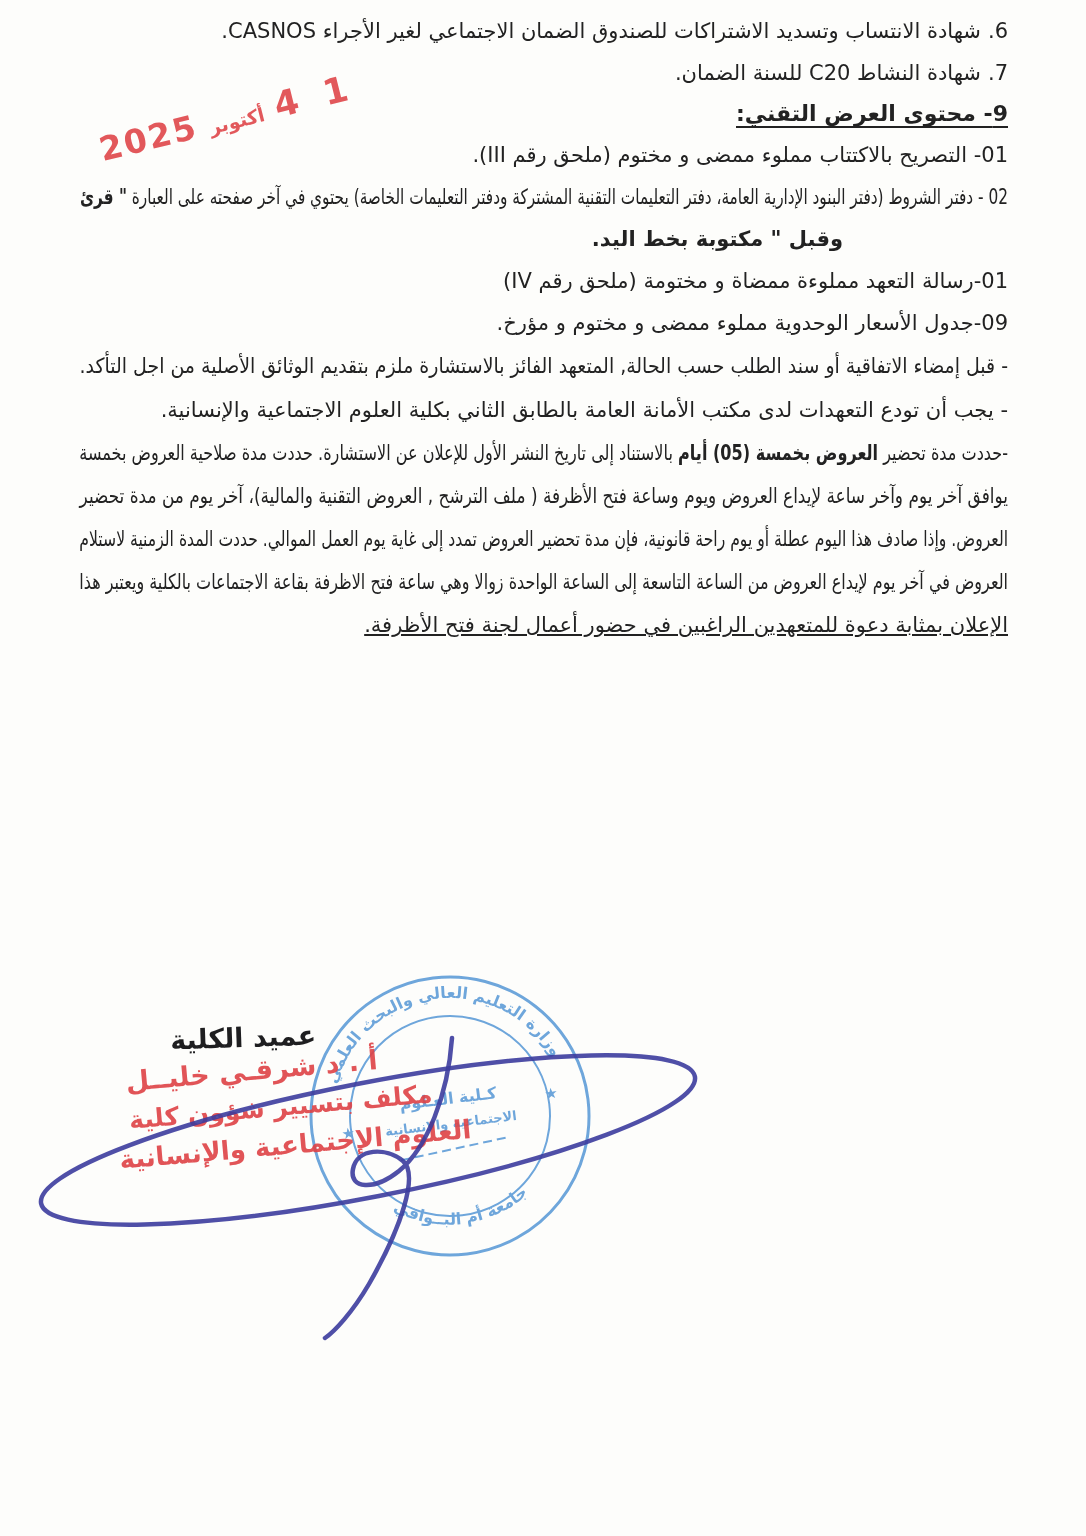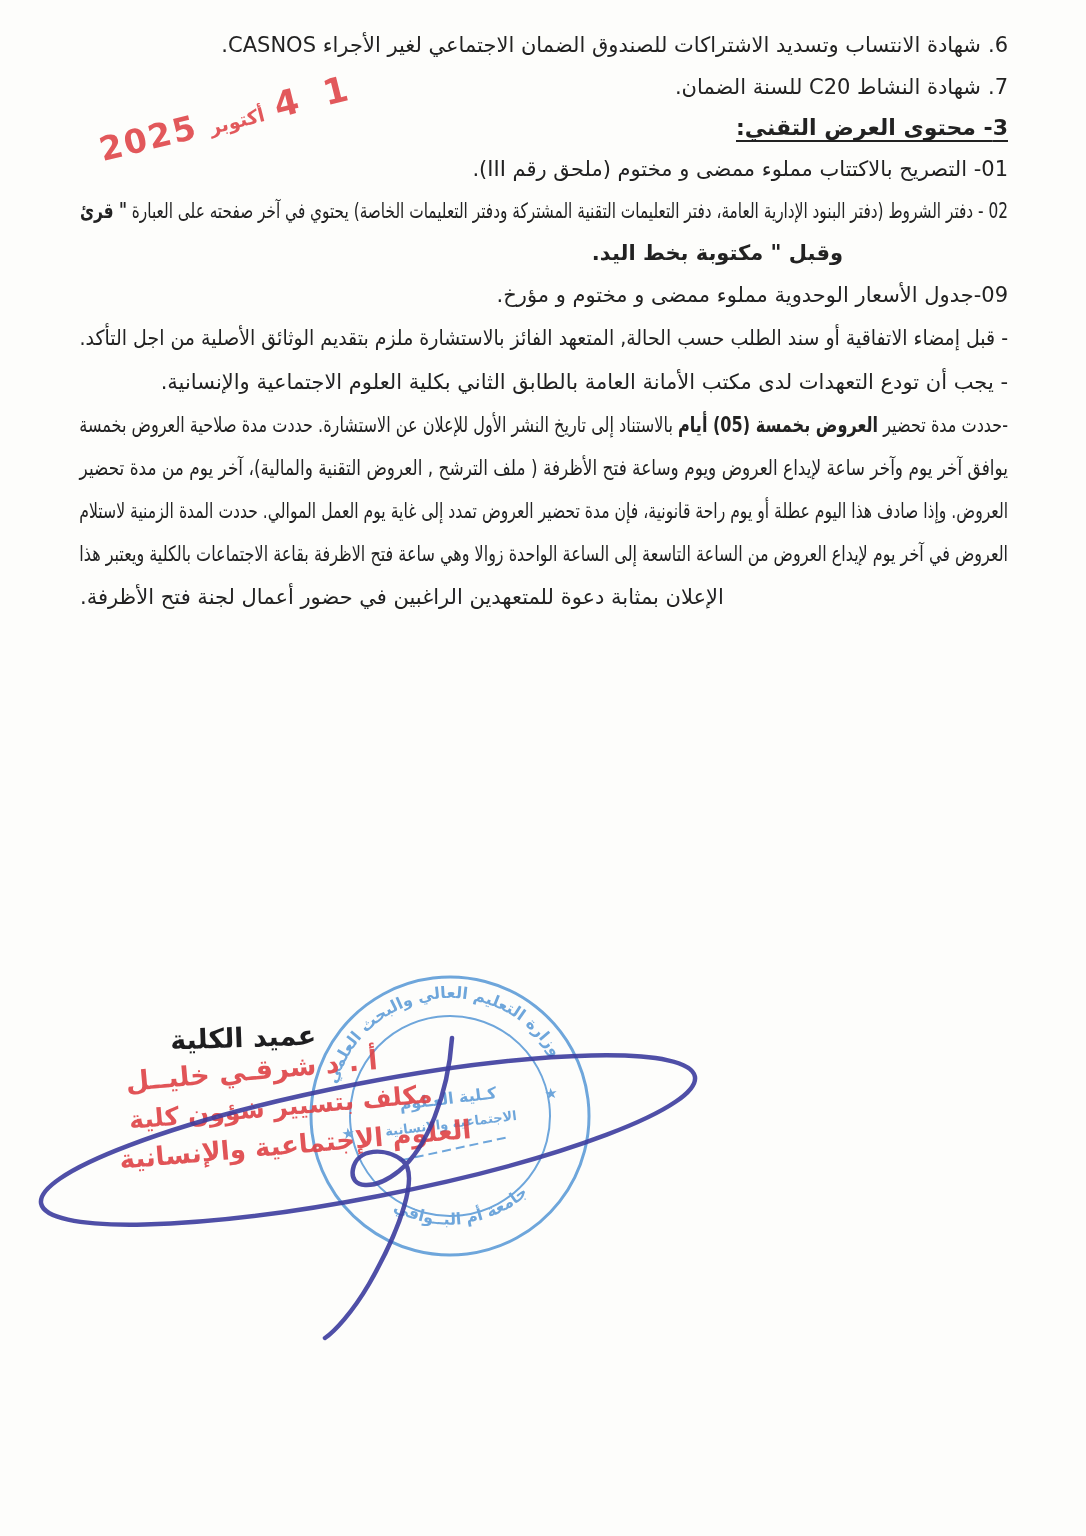--- a/index.html
+++ b/index.html
@@ -1,25 +1,25 @@
 <!DOCTYPE html>
 <html lang="ar" style="--text: #222222; --stamp-red: #df4246; --stamp-blue: #4f93d4; --ink-blue: #3c3c9d;"><head>
 <meta charset="utf-8">
 <style>
   html,body{margin:0;padding:0;background:#e8e8e8;}
   .page{position:relative;width:1086px;height:1536px;margin:0 auto;background:#fdfdfb;
         font-family:"DejaVu Sans",sans-serif;color:var(--text,#222);overflow:hidden;}
-  .content{position:absolute;top:0;left:0;right:0;padding:24px 78px 0 80px;direction:rtl;}
+  .content{position:absolute;top:0;left:0;right:0;padding:10px 78px 0 80px;direction:rtl;}
   .row{font-size:21px;line-height:42px;height:42px;white-space:nowrap;text-align:right;}
   .heading-row{font-size:22px;font-weight:700;height:40px;line-height:40px;white-space:nowrap;text-align:right;}
   .heading-row .u{text-decoration:underline;text-underline-offset:5px;}
   .note-row{font-size:21px;line-height:44px;height:44px;white-space:nowrap;text-align:right;}
   .para-row{font-size:21px;line-height:43px;height:43px;white-space:nowrap;text-align:right;}
   .fit{transform-origin:right center;}
-  .fit.center-line{transform-origin:center center;text-align:left;}
+  .fit.center-line{transform-origin:center center;text-align:right;text-decoration:underline;}
   .b{font-weight:700;}
   .num{margin-left:7px;}
   .indent-wqbl{padding-right:165px;}
   .indent-h3{padding-right:56px;}
   
   .date-stamp{position:absolute;left:96px;top:98px;display:flex;direction:rtl;align-items:baseline;
               gap:12px;color:var(--stamp-red,#df4246);transform:rotate(-14deg);opacity:.88;}
   .date-stamp .day{font-size:35px;font-weight:700;letter-spacing:7px;}
   .date-stamp .month{font-size:19px;font-weight:700;}
   .date-stamp .year{font-size:33px;font-weight:700;letter-spacing:2px;}
@@ -55,32 +55,35 @@
   <div class="content">
 
     <div class="row fit">
       <span class="num">6.</span><span>شهادة الانتساب وتسديد الاشتراكات للصندوق الضمان الاجتماعي لغير الأجراء CASNOS.</span>
     </div>
     <div class="row fit">
       <span class="num">7.</span><span>شهادة النشاط C20 للسنة الضمان.</span>
     </div>
 
     <div class="heading-row">
-      <span class="u">3- محتوى العرض التقني:</span>
+      <span class="u">9- محتوى العرض التقني:</span>
     </div>
     <div class="row fit">
       <span>01- التصريح بالاكتتاب مملوء ممضى و مختوم (ملحق رقم III).</span>
     </div>
     <div class="row fit" style="transform: scaleX(0.73);">
       <span>02 - دفتر الشروط (دفتر البنود الإدارية العامة، دفتر التعليمات التقنية المشتركة ودفتر التعليمات الخاصة) يحتوي في آخر صفحته على العبارة </span><span class="b">" قرئ</span>
     </div>
     <div class="row fit indent-wqbl">
       <span class="b">وقبل " مكتوبة بخط اليد.</span>
     </div>
 
+    <div class="row fit">
+      <span>01-رسالة التعهد مملوءة ممضاة و مختومة (ملحق رقم IV)</span>
+    </div>
     <div class="row fit">
       <span>09-جدول الأسعار الوحدوية مملوء ممضى و مختوم و مؤرخ.</span>
     </div>
 
     <div class="note-row fit" style="transform: scaleX(0.902);">
       <span>- قبل إمضاء الاتفاقية أو سند الطلب حسب الحالة, المتعهد الفائز بالاستشارة ملزم بتقديم الوثائق الأصلية من اجل التأكد.</span>
     </div>
     <div class="note-row fit">
       <span>- يجب أن تودع التعهدات لدى مكتب الأمانة العامة بالطابق الثاني بكلية العلوم الاجتماعية والإنسانية.</span>
     </div>

